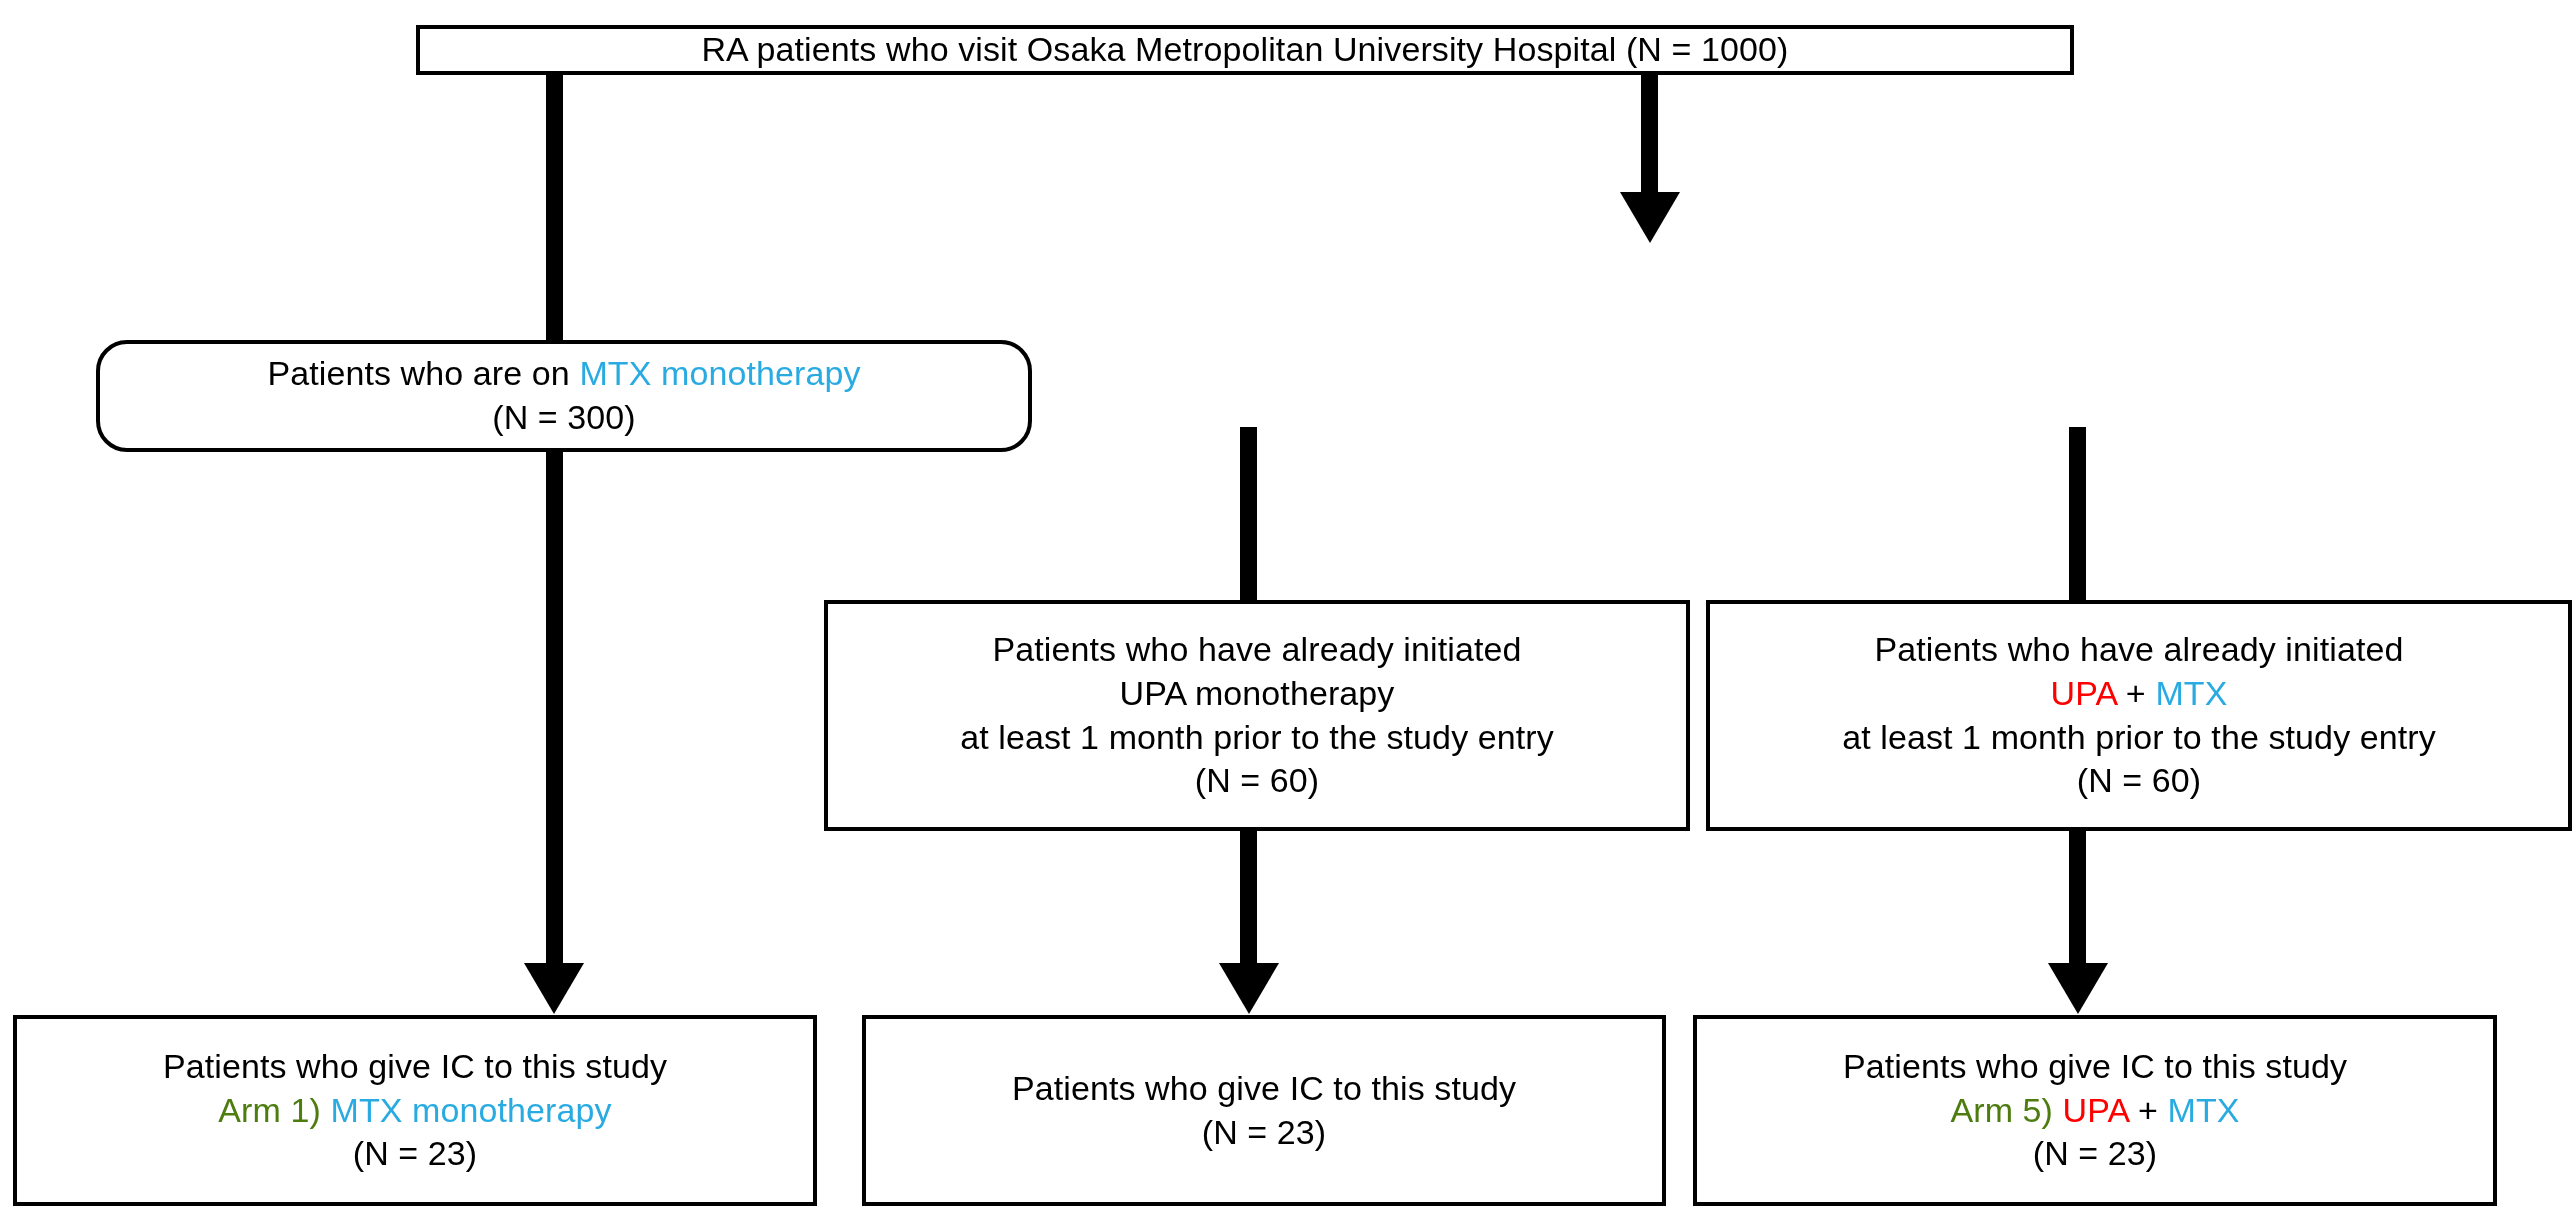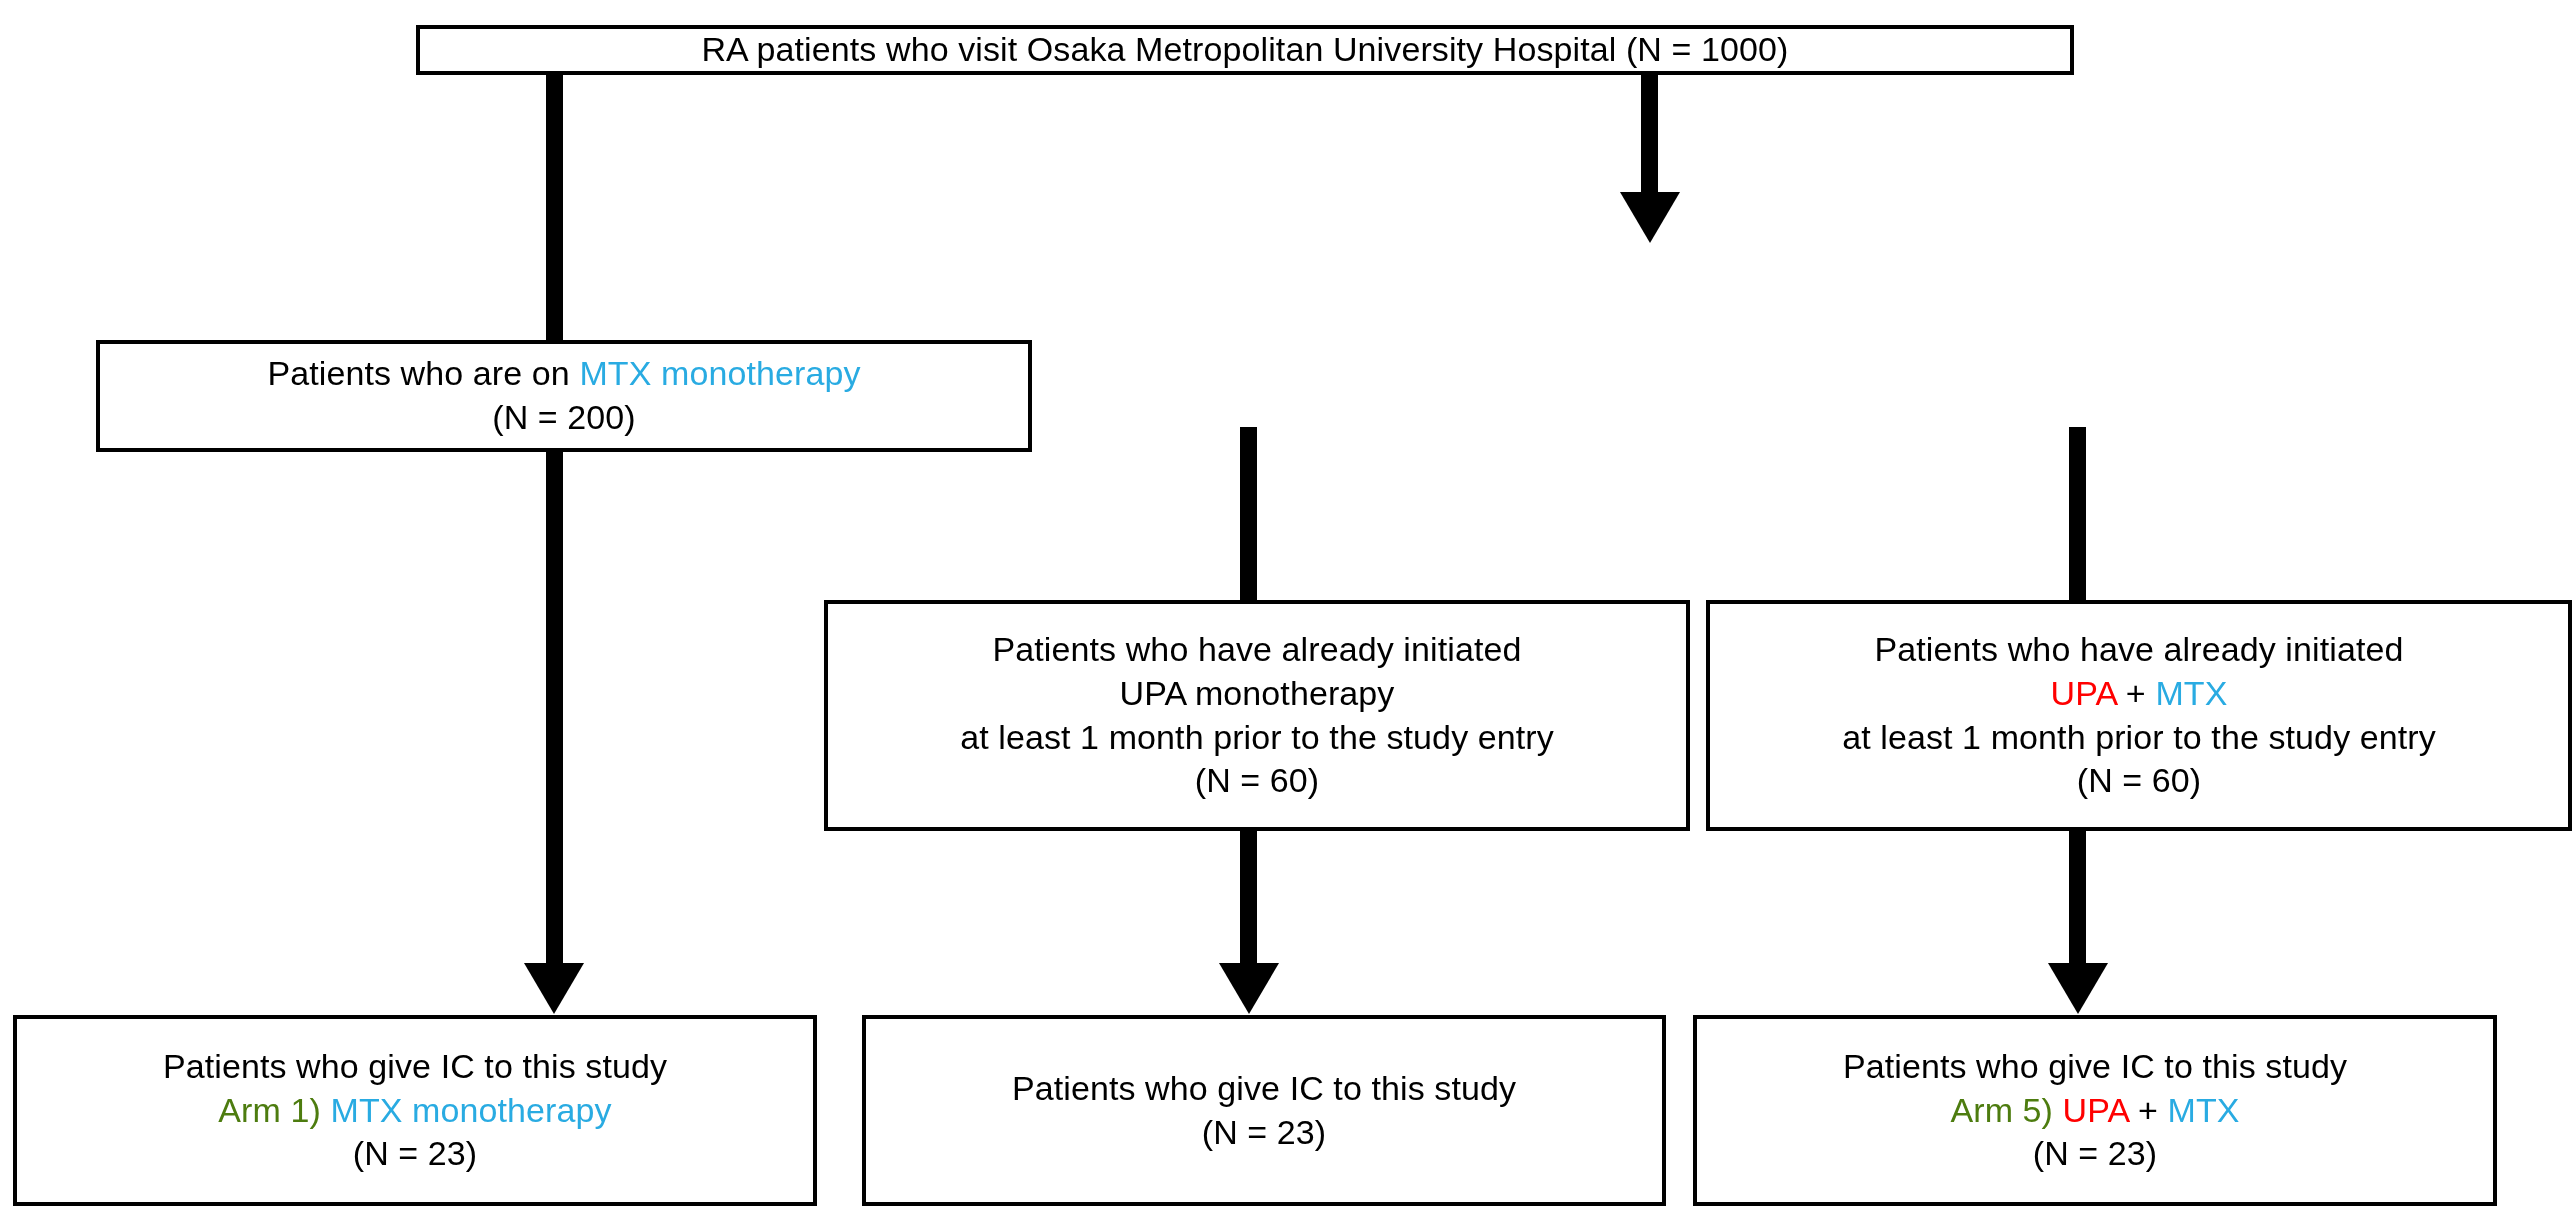--- a/index.html
+++ b/index.html
@@ -83,23 +83,23 @@
   <div class="vline" style="left:1240px; top:830px; width:17px; height:153px;"></div>
   <div class="arrowhead" style="left:1219px; top:963px;"></div>
 
   <div class="vline" style="left:2069px; top:830px; width:17px; height:153px;"></div>
   <div class="arrowhead" style="left:2048px; top:963px;"></div>
 
   <div class="box" style="left:416px; top:25px; width:1658px; height:50px;">
     <span class="line">RA patients who visit Osaka Metropolitan University Hospital (N = 1000)</span>
   </div>
 
-  <div class="box" style="left:96px; top:340px; width:936px; height:112px;">
+  <div class="box" style="left:96px; top:340px; width:936px; height:112px;border-radius:31px;">
     <span class="line"><span class="blk">Patients who are on </span><span class="cyan">MTX monotherapy</span></span>
-    <span class="line">(N = 200)</span>
+    <span class="line">(N = 300)</span>
   </div>
 
 
   <div class="box" style="left:824px; top:600px; width:866px; height:231px;">
     <span class="line">Patients who have already initiated</span>
     <span class="line red">UPA monotherapy</span>
     <span class="line">at least 1 month prior to the study entry</span>
     <span class="line">(N = 60)</span>
   </div>
 

